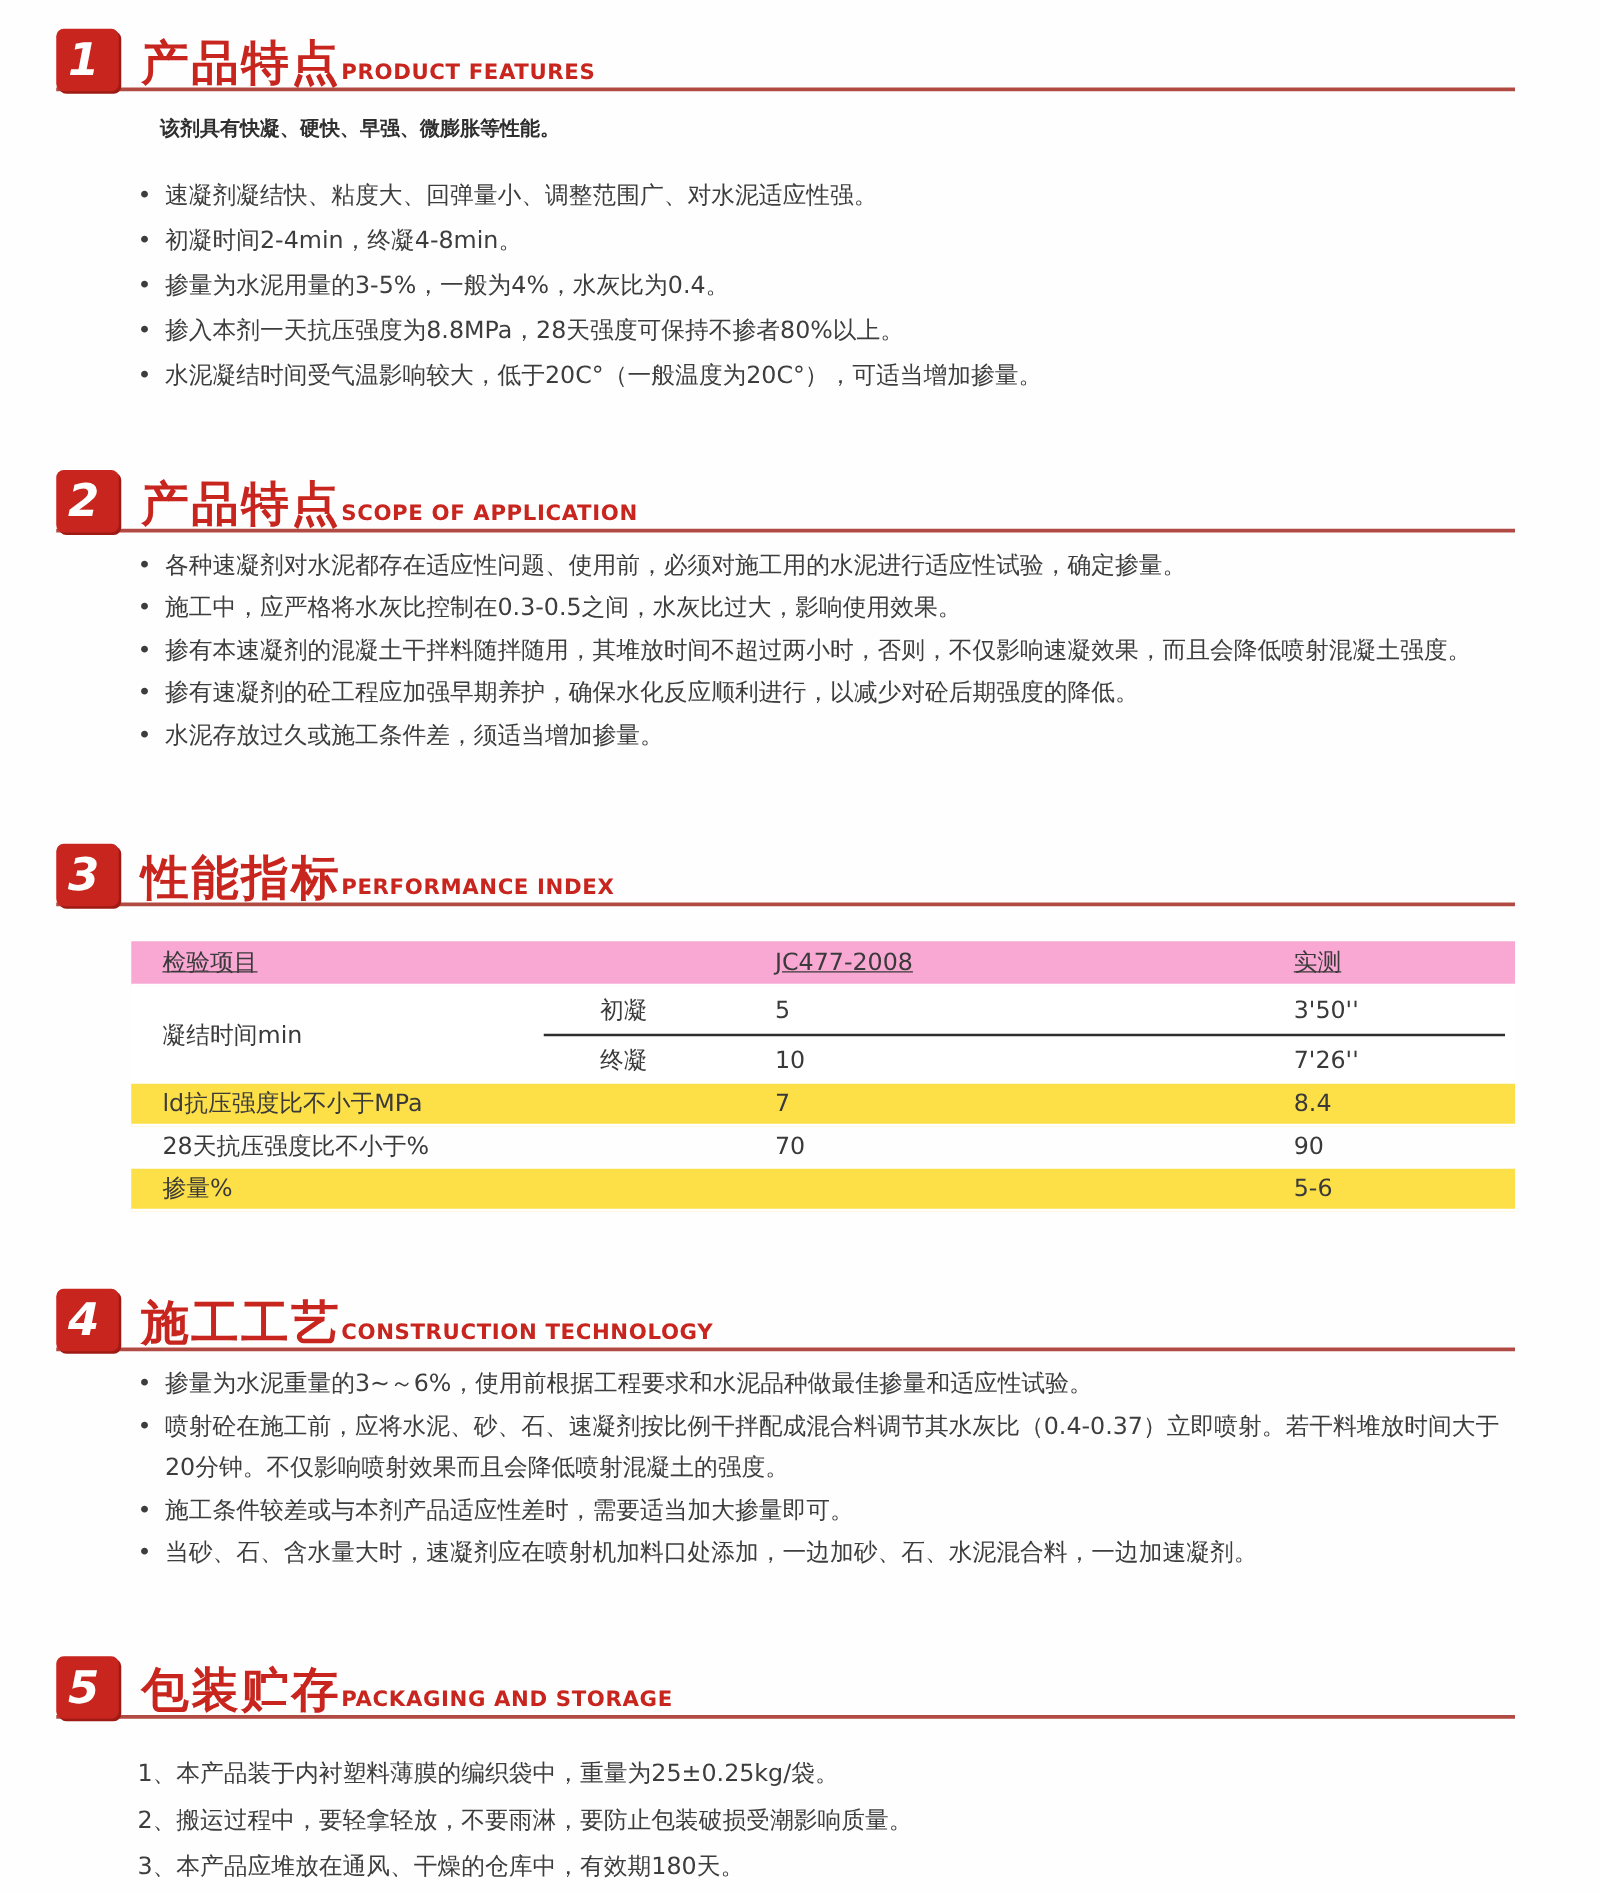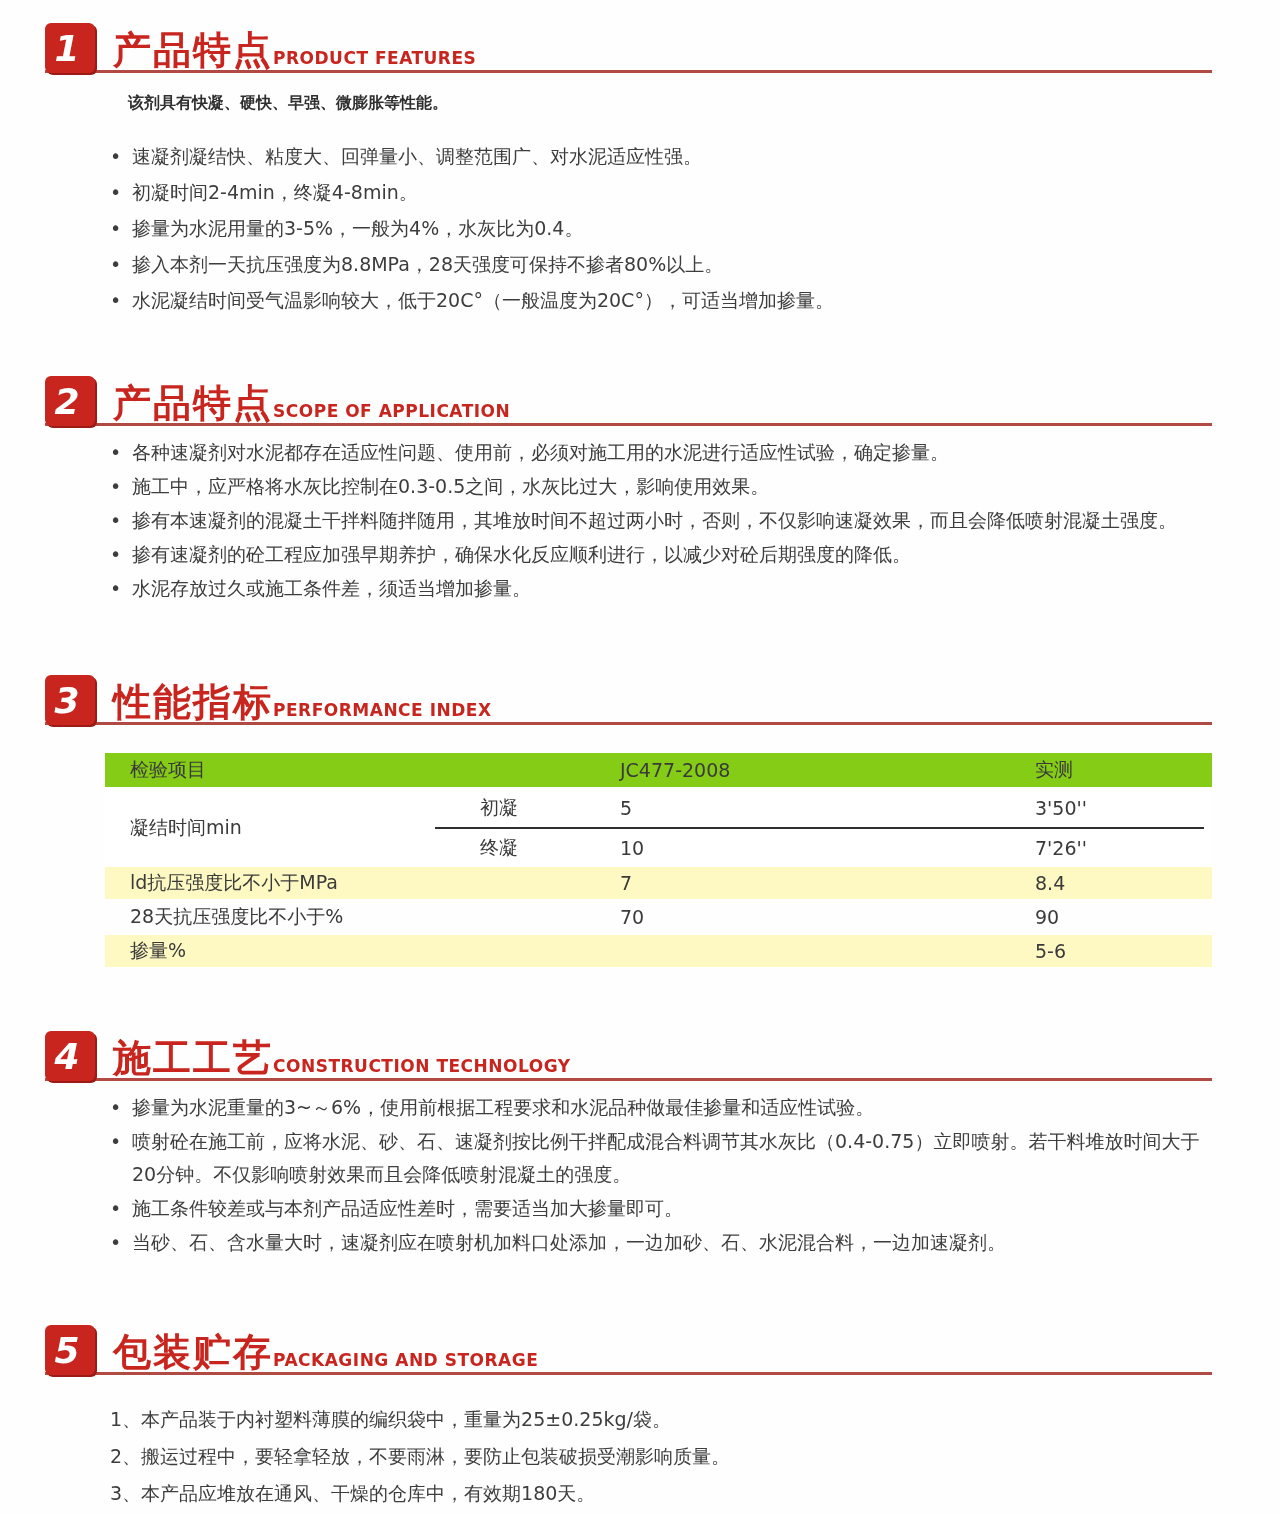--- a/index.html
+++ b/index.html
@@ -105,22 +105,22 @@
   }
 
   
   .ptable {
     margin: 28px 0 0 105px;
     width: 1107px;
     font-size: 19px;
     color: #3a3a3a;
   }
   .t-row { display: flex; align-items: center; border-bottom: 2px solid #ffffff; }
-  .t-row.gray { background: #fef9c3; }
-  .t-row.head { height: 36px; background: #84cc16; font-weight: 500; }
+  .t-row.gray { background: #fde047; }
+  .t-row.head { height: 36px; background: #f9a8d4; font-weight: 500; text-decoration: underline; }
   .t-row.plain { height: 34px; }
   .c1 { width: 330px; padding-left: 25px; }
   .c2 { width: 185px; padding-left: 45px; }
   .c3 { width: 330px; text-align: left; }
   .c4 { flex: 1; padding-left: 85px; }
 
   .t-group { display: flex; align-items: stretch; background: #ffffff; }
   .t-group .c1 { display: flex; align-items: center; }
   .group-right { flex: 1; display: flex; flex-direction: column; }
   .g-row { display: flex; align-items: center; height: 38px; }
@@ -240,21 +240,21 @@
     <div class="sec-header">
       <div class="sec-rule"></div>
       <div class="sec-head-row">
         <div class="badge">4</div>
         <div class="title-cn">施工工艺</div>
         <div class="title-en">CONSTRUCTION TECHNOLOGY</div>
       </div>
     </div>
     <ul class="bullets tight">
       <li>掺量为水泥重量的3~～6%，使用前根据工程要求和水泥品种做最佳掺量和适应性试验。</li>
-      <li>喷射砼在施工前，应将水泥、砂、石、速凝剂按比例干拌配成混合料调节其水灰比（0.4-0.75）立即喷射。若干料堆放时间大于20分钟。不仅影响喷射效果而且会降低喷射混凝土的强度。</li>
+      <li>喷射砼在施工前，应将水泥、砂、石、速凝剂按比例干拌配成混合料调节其水灰比（0.4-0.37）立即喷射。若干料堆放时间大于20分钟。不仅影响喷射效果而且会降低喷射混凝土的强度。</li>
       <li>施工条件较差或与本剂产品适应性差时，需要适当加大掺量即可。</li>
       <li>当砂、石、含水量大时，速凝剂应在喷射机加料口处添加，一边加砂、石、水泥混合料，一边加速凝剂。</li>
     </ul>
   </div>
 
   <div class="section s5">
     <div class="sec-header">
       <div class="sec-rule"></div>
       <div class="sec-head-row">
         <div class="badge">5</div>

